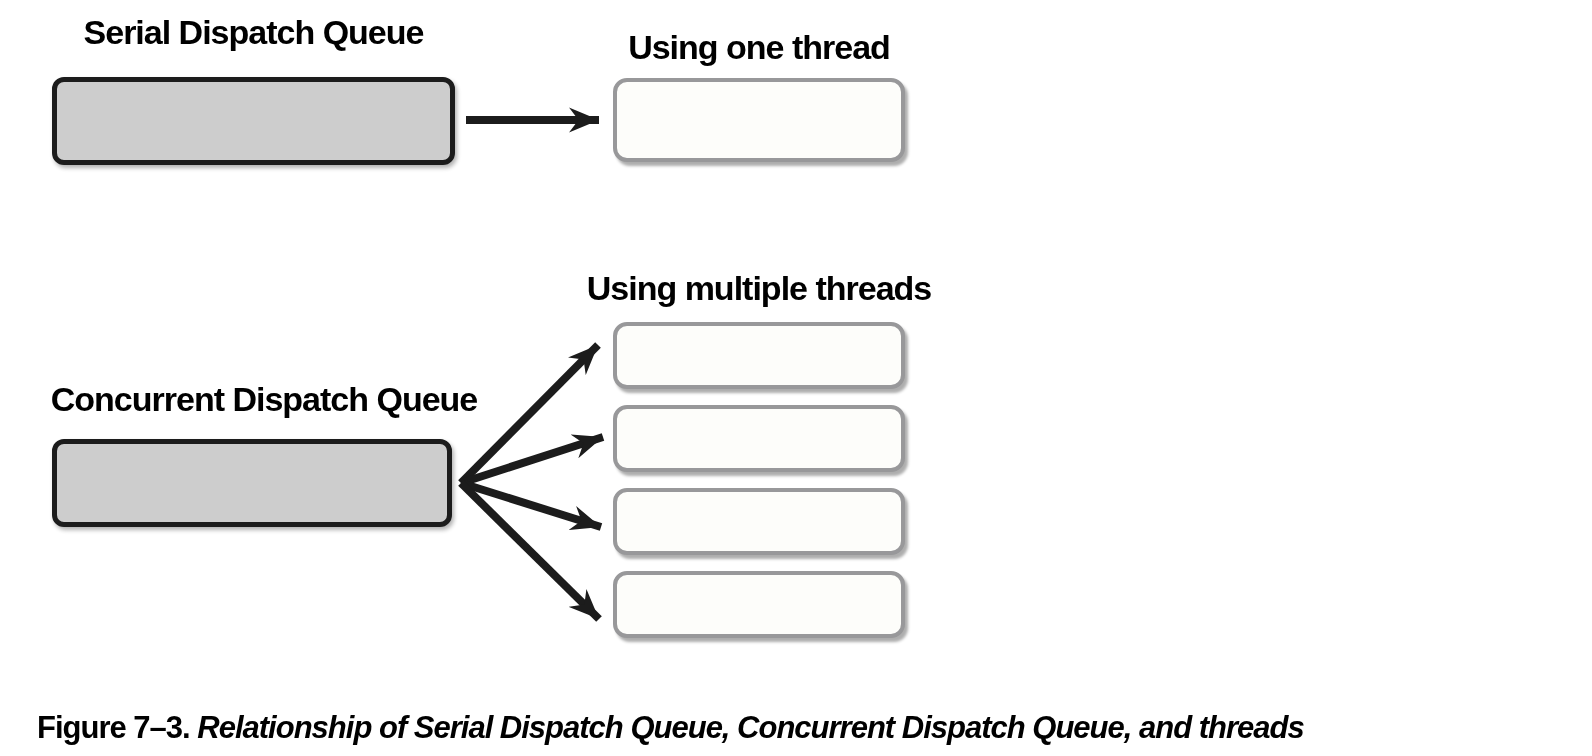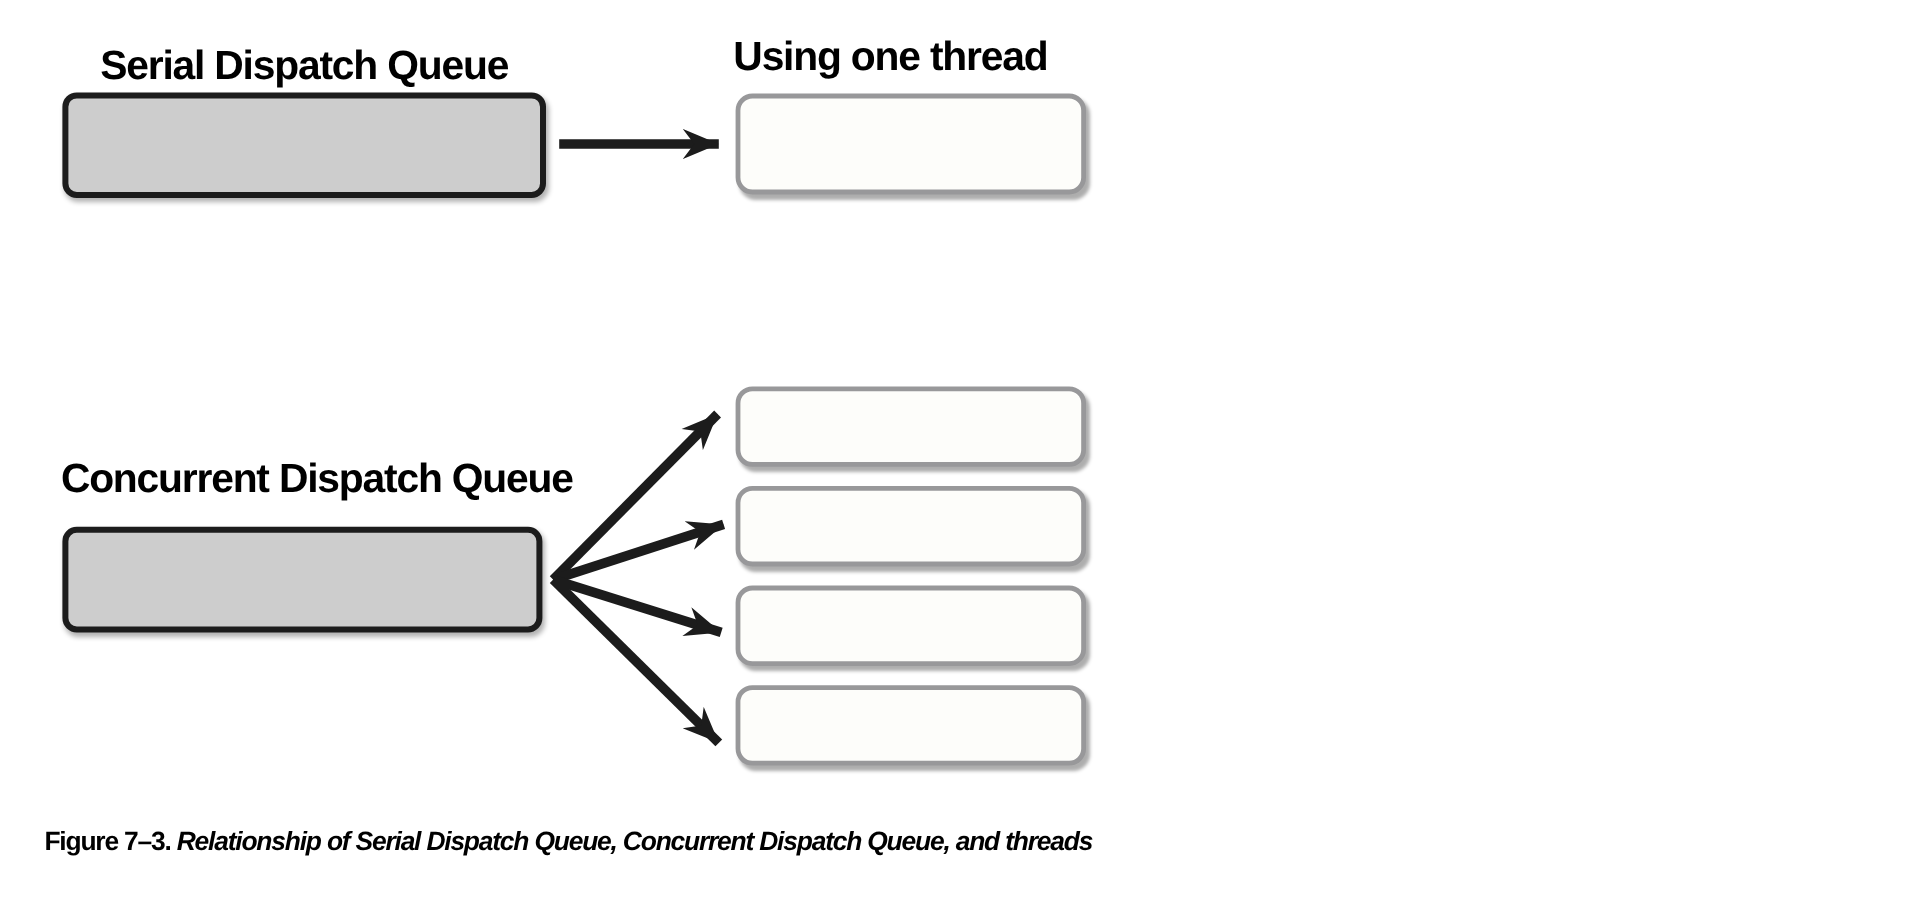--- a/index.html
+++ b/index.html
@@ -42,37 +42,37 @@
     box-shadow: 3px 4px 3px rgba(0,0,0,0.32);
   }
   #box-serial        { left: 52px;  top: 77px;  width: 403px; height: 88px; }
   #box-one-thread    { left: 613px; top: 78px;  width: 292px; height: 84px; }
   #box-concurrent    { left: 52px;  top: 439px; width: 400px; height: 88px; }
   #thread-a          { left: 613px; top: 322px; width: 292px; height: 67px; }
   #thread-b          { left: 613px; top: 405px; width: 292px; height: 67px; }
   #thread-c          { left: 613px; top: 488px; width: 292px; height: 67px; }
   #thread-d          { left: 613px; top: 571px; width: 292px; height: 67px; }
 
-  #lbl-serial        { left: 52px;  top: 38px;  width: 403px; }
-  #lbl-one-thread    { left: 596px; top: 30px;  width: 292px; }
+  #lbl-serial        { left: 52px;  top: 15px;  width: 403px; }
+  #lbl-one-thread    { left: 613px; top: 30px;  width: 292px; }
   #lbl-multi-thread  { left: 563px; top: 271px; width: 392px; }
   #lbl-concurrent    { left: 44px;  top: 382px; width: 440px; }
 
   #arrow-layer {
     position: absolute;
     left: 0; top: 0;
     width: 1592px;
     height: 756px;
     pointer-events: none;
   }
   #figure-caption {
     position: absolute;
     left: 37px;
-    top: 688px;
-    font-size: 22px;
+    top: 710px;
+    font-size: 31px;
     letter-spacing: -1px;
     color: #000000;
     white-space: nowrap;
   }
   #figure-caption .cap-label {
     font-weight: 700;
     font-style: normal;
   }
   #figure-caption .cap-text {
     font-weight: 700;
@@ -85,20 +85,21 @@
 <div id="canvas">
 
   <div class="lbl" id="lbl-serial">Serial Dispatch Queue</div>
 
   <div class="queue-box" id="box-serial"></div>
 
   <div class="lbl" id="lbl-one-thread">Using one thread</div>
 
   <div class="thread-box" id="box-one-thread"></div>
 
+  <div class="lbl" id="lbl-multi-thread">Using multiple threads</div>
 
   <div class="lbl" id="lbl-concurrent">Concurrent Dispatch Queue</div>
 
   <div class="queue-box" id="box-concurrent"></div>
 
   <div class="thread-box" id="thread-a"></div>
   <div class="thread-box" id="thread-b"></div>
   <div class="thread-box" id="thread-c"></div>
   <div class="thread-box" id="thread-d"></div>
 

